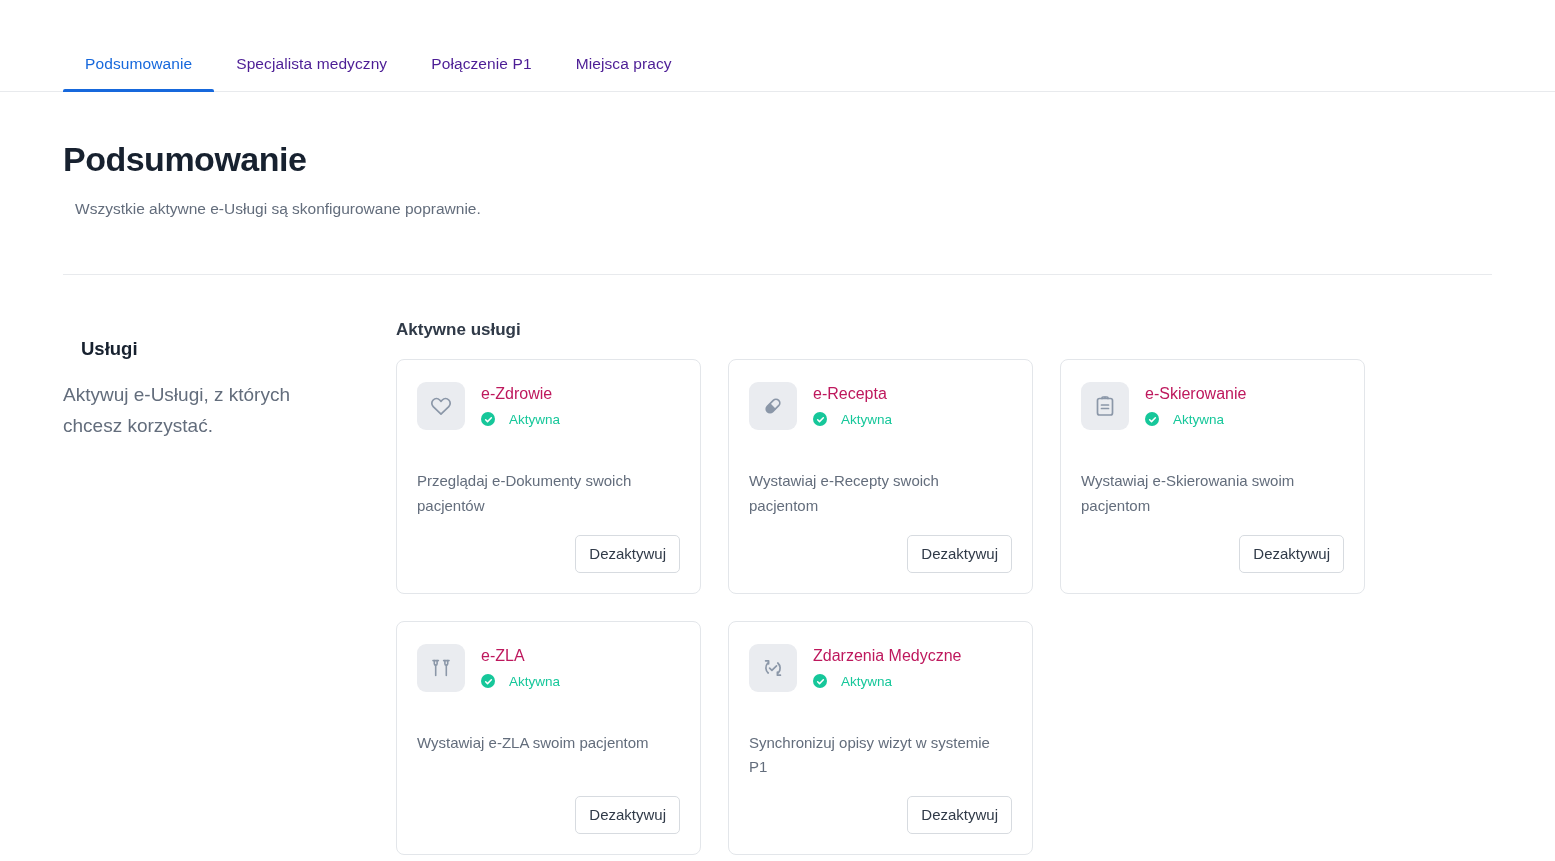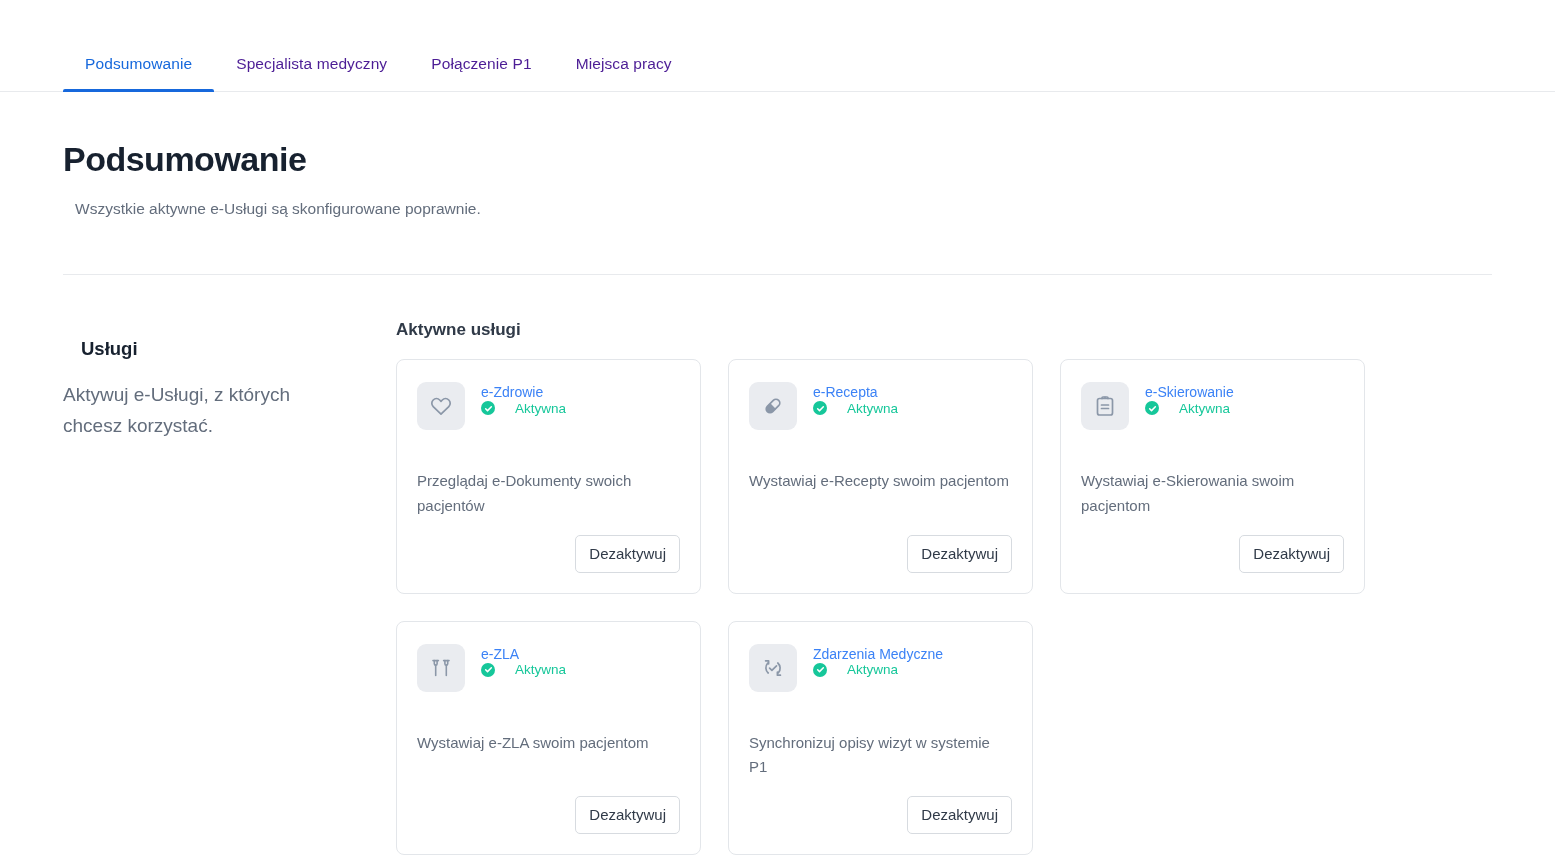--- a/index.html
+++ b/index.html
@@ -117,28 +117,29 @@
     flex: none;
     border-radius: 9px;
     background: #eaecf0;
     display: flex;
     align-items: center;
     justify-content: center;
   }
   .icon-tile svg { display: block; }
   .card-head-text { padding-top: 2px; }
   .card-title {
-    font-size: 14px;
-    color: #3b82f6;
+    font-size: 16px;
+    color: #be185d;
     line-height: 1.2;
   }
   .status {
     display: flex;
     align-items: center;
-    gap: 20px;
+    gap: 14px;
+    margin-top: 9px;
   }
   .status-dot {
     width: 14px; height: 14px;
     flex: none;
     border-radius: 50%;
     background: #16c79a;
     display: flex;
     align-items: center;
     justify-content: center;
   }
@@ -247,21 +248,21 @@
               <div class="status">
                 <span class="status-dot">
                   <svg width="9" height="9" viewBox="0 0 12 12" fill="none" stroke="#ffffff" stroke-width="2" stroke-linecap="round" stroke-linejoin="round">
                     <path d="M2.2 6.3 4.7 8.8 9.8 3.6"></path>
                   </svg>
                 </span>
                 <span class="status-text">Aktywna</span>
               </div>
             </div>
           </div>
-          <div class="card-desc">Wystawiaj e-Recepty swoim pacjentom</div>
+          <div class="card-desc">Wystawiaj e-Recepty swoich pacjentom</div>
           <div class="card-actions">
             <button class="btn">Dezaktywuj</button>
           </div>
         </div>
 
         <div class="card">
           <div class="card-head">
             <div class="icon-tile">
               <svg width="24" height="24" viewBox="0 0 24 24" fill="none" stroke="#8b97a8" stroke-width="1.7" stroke-linecap="round" stroke-linejoin="round">
                 <rect x="4.5" y="4.5" width="15" height="16.5" rx="2"></rect>

